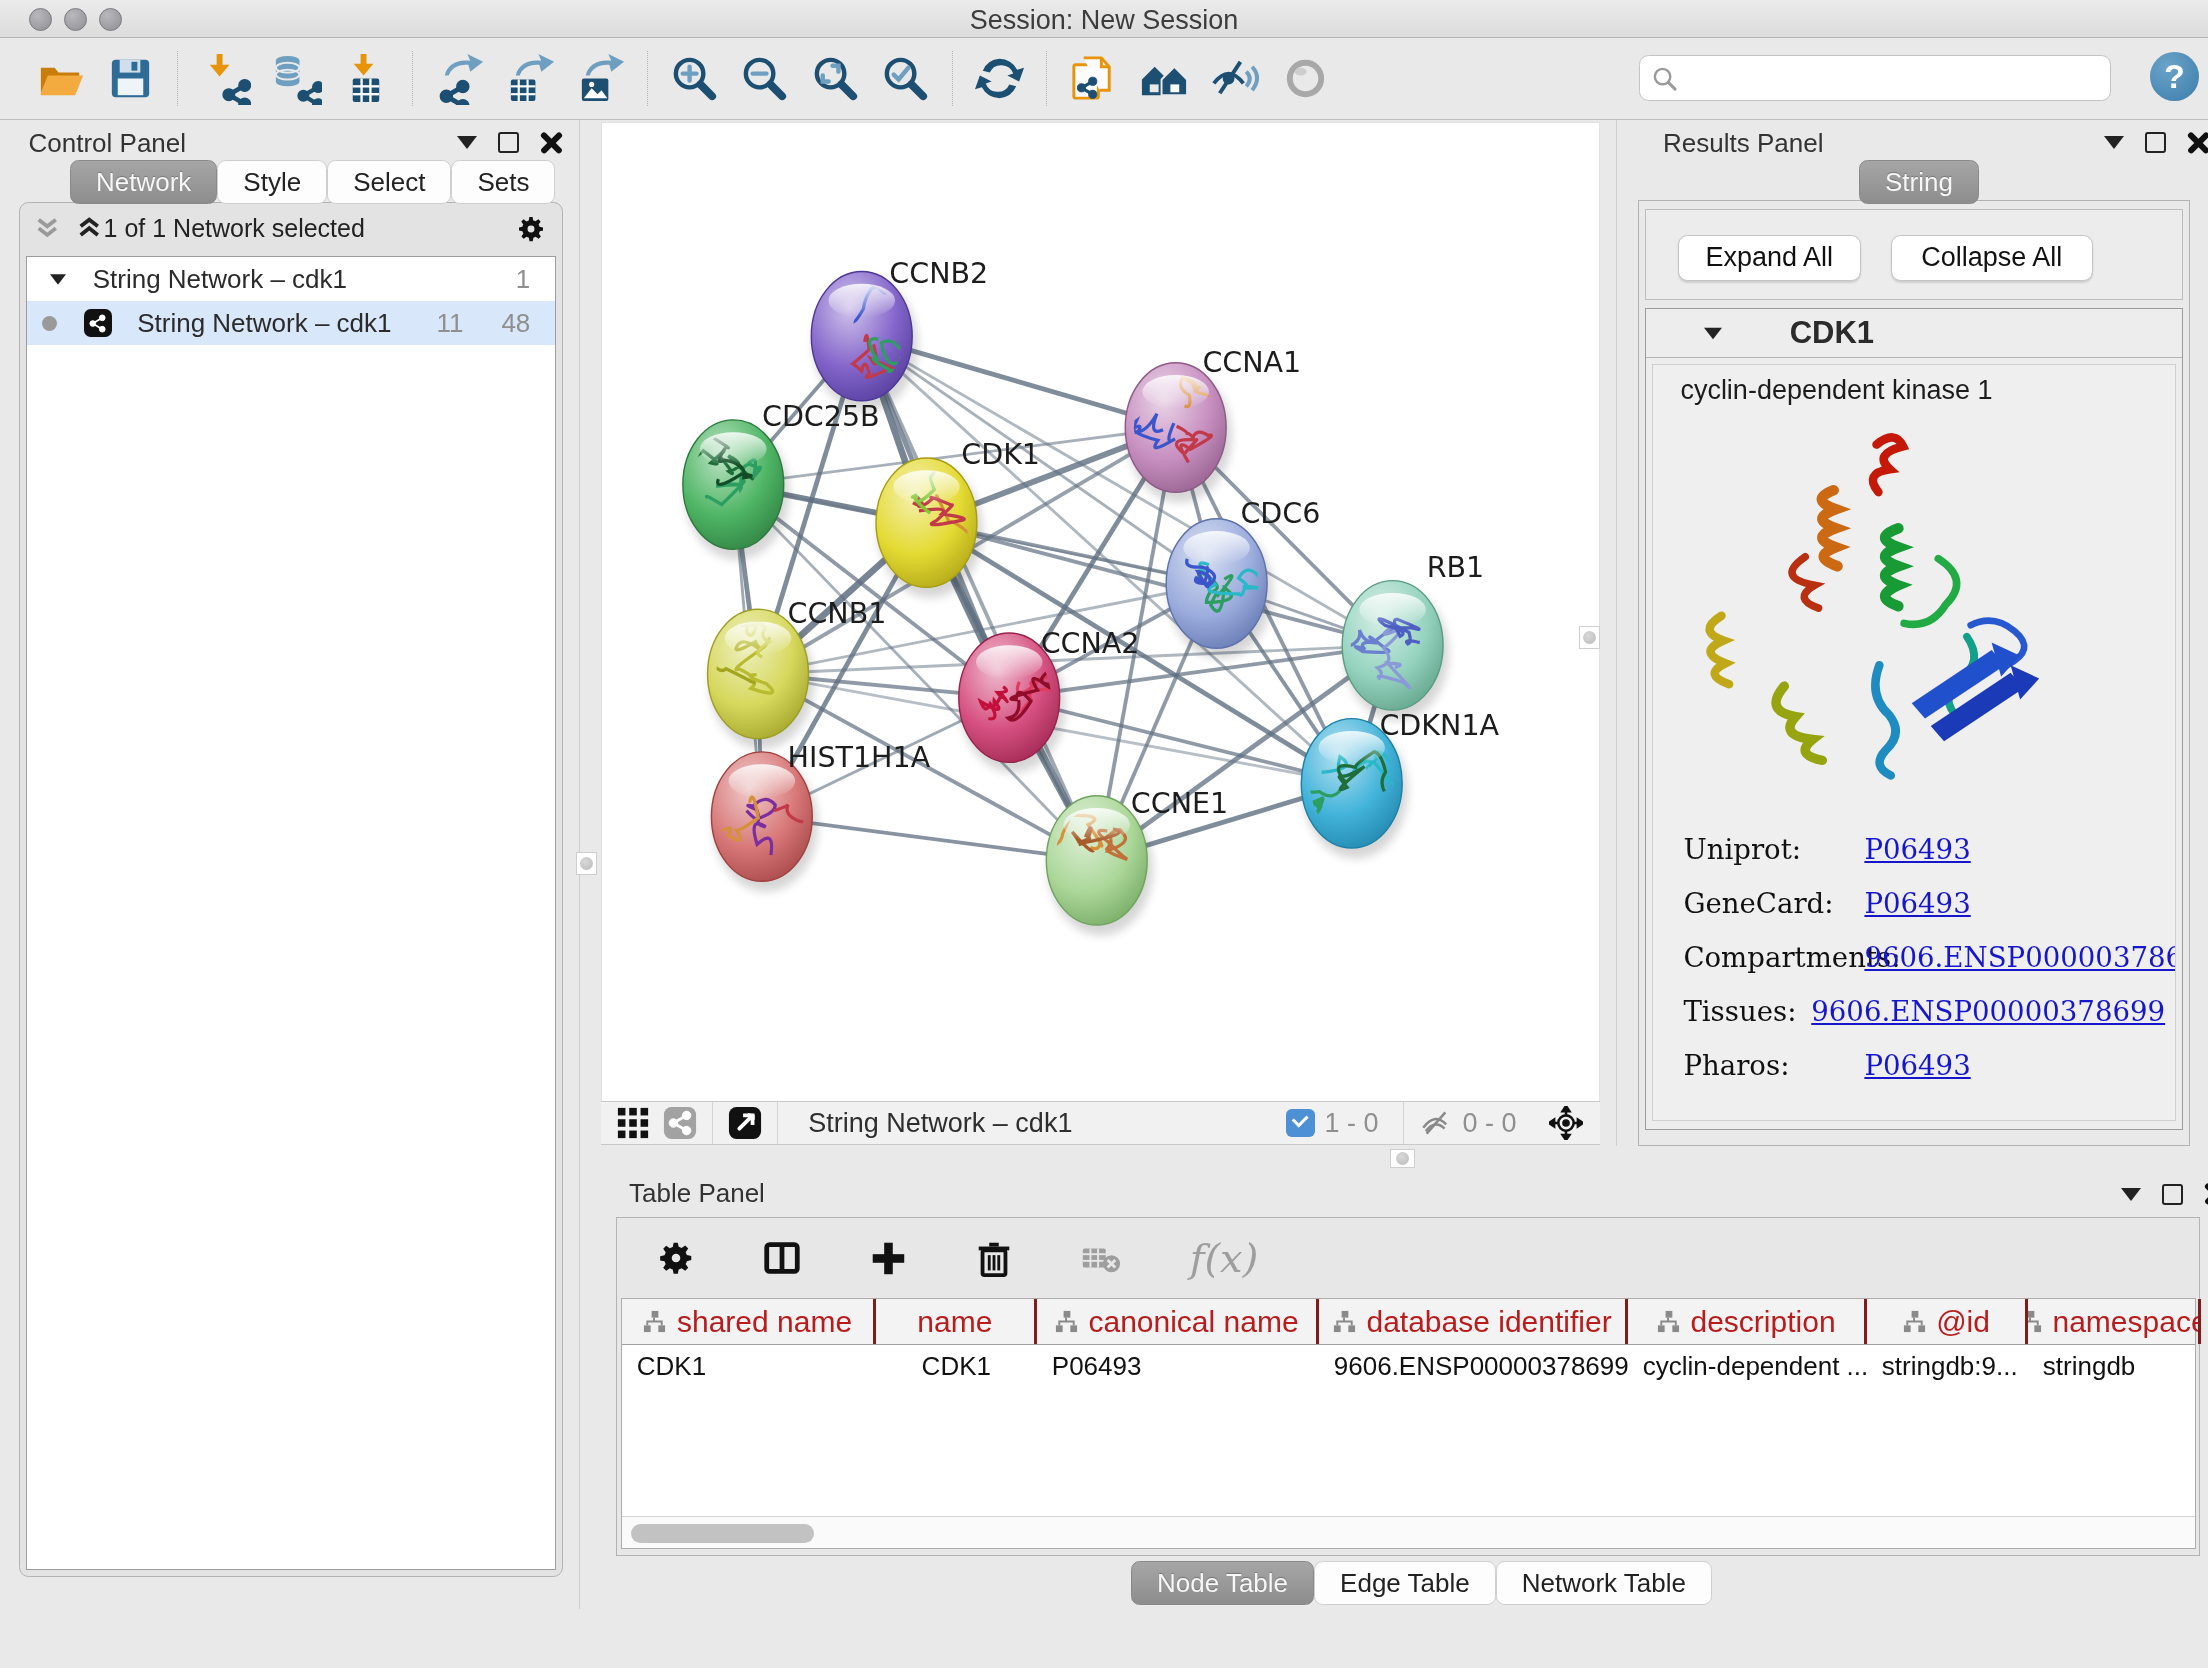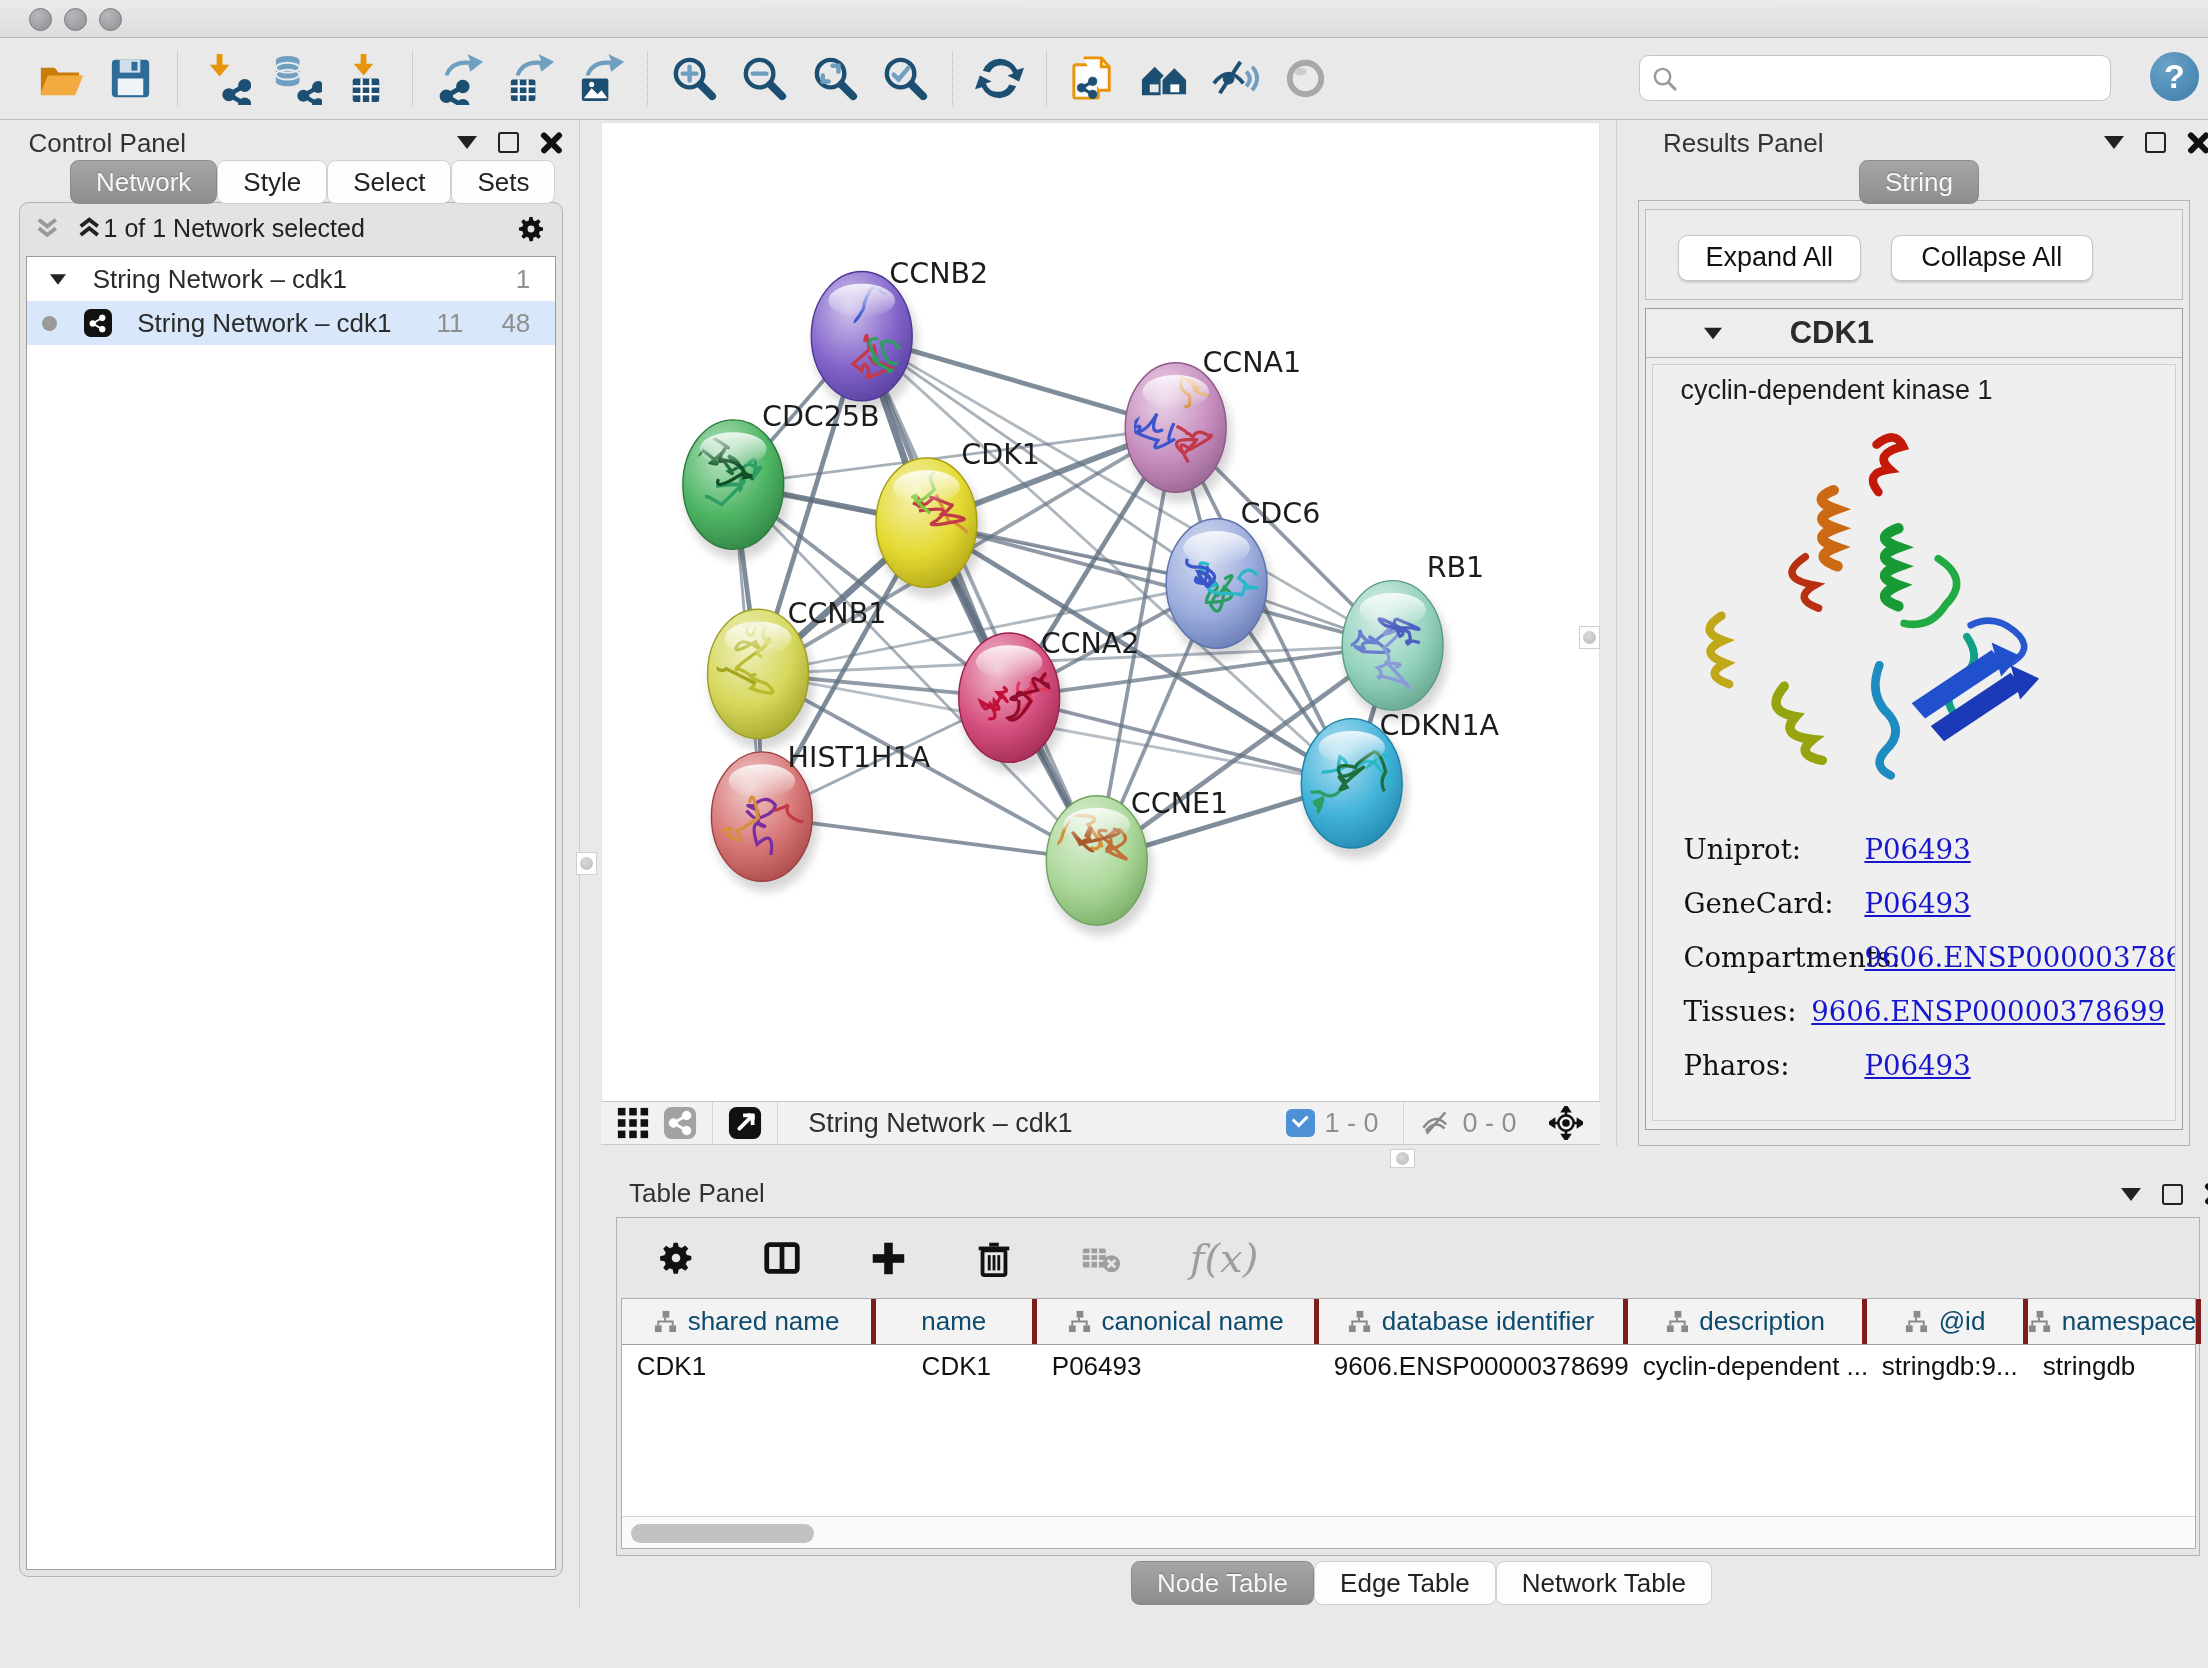--- a/index.html
+++ b/index.html
@@ -106,22 +106,22 @@
   .table-panel { position:absolute; left:580px; top:1173px; right:0; bottom:59px; }
   .tp-header { position:absolute; left:49px; top:4.8px; }
   .tp-ctrls { left:1541px; top:9.5px; }
   .tp-box { position:absolute; left:36px; top:44px; right:7.6px; height:339px; border:1.9px solid #b3b3b3; background:#e7e7e7; }
   .tp-toolbar { position:absolute; left:0; top:0; right:0; height:80px; display:flex; align-items:center; padding-left:34px;gap:34px; }
   .tp-tbtn { width:49px; height:49px; margin-right:23px; display:flex; align-items:center; justify-content:center; }
   .tp-tbtn svg { width:42px; height:42px; }
   .fx { font-family:"DejaVu Serif","Liberation Serif",serif; font-style:italic; font-size:40px; color:#9e9e9e; }
   .tbl { position:absolute; left:3.8px; right:3.8px; top:80px; bottom:5.7px; background:#fff; border:1px solid #adadad; }
   .tbl-head { display:flex; height:46px; background:#f3f3f3; border-bottom:1.9px solid #a0a0a0; }
-  .th { display:flex; align-items:center; justify-content:center; gap:9.5px; font-size:26px; color:#0c4a6e;
-    border-right:5px solid #7f1d1d; overflow:hidden; white-space:nowrap; flex:0 0 auto; }
+  .th { display:flex; align-items:center; justify-content:center; gap:9.5px; font-size:30px; color:#b91c1c;
+    border-right:3px solid #7f1d1d; overflow:hidden; white-space:nowrap; flex:0 0 auto; }
   .th svg { width:25px; height:25px; flex:0 0 auto; }
   .tbl-row { display:flex; height:42px; align-items:center; }
   .td { font-size:26px; color:#111; padding-left:15px; overflow:hidden; white-space:nowrap; flex:0 0 auto; }
   .td.center { text-align:center; padding-left:0; }
   .tbl-hscroll { position:absolute; left:0; right:0; bottom:0; height:32px; background:#fafafa; border-top:1px solid #d5d5d5; }
   .tbl-thumb { position:absolute; left:9.5px; top:6.7px; width:183px; height:19px; border-radius:9.5px; background:#c2c2c2; }
   .bottom-tabs { position:absolute; left:551px; top:388px; display:flex; }
 
   
   .statusbar { position:absolute; left:0; bottom:0; width:100%; height:59px; background:#e9e9e9; border-top:1.9px solid #c0c0c0; }
@@ -135,20 +135,21 @@
 <body>
 
 <div class="window">
 
   <div class="titlebar">
     <div class="traffic">
       <span class="light"></span>
       <span class="light"></span>
       <span class="light"></span>
     </div>
+    <div class="win-title">Session: New Session</div>
   </div>
 
   <div class="toolbar">
     <div class="tb-row" id="main-toolbar-row">
         <div class="tbtn">
           <svg viewBox="0 0 54 54">
             <path d="M6 16h15l4 5h21v5H14L7 42V16z" fill="#c87d08"></path>
             <path d="M7 42l7-18h36l-8 20H7z" fill="#f3aa3e"></path>
           </svg>
         </div>

